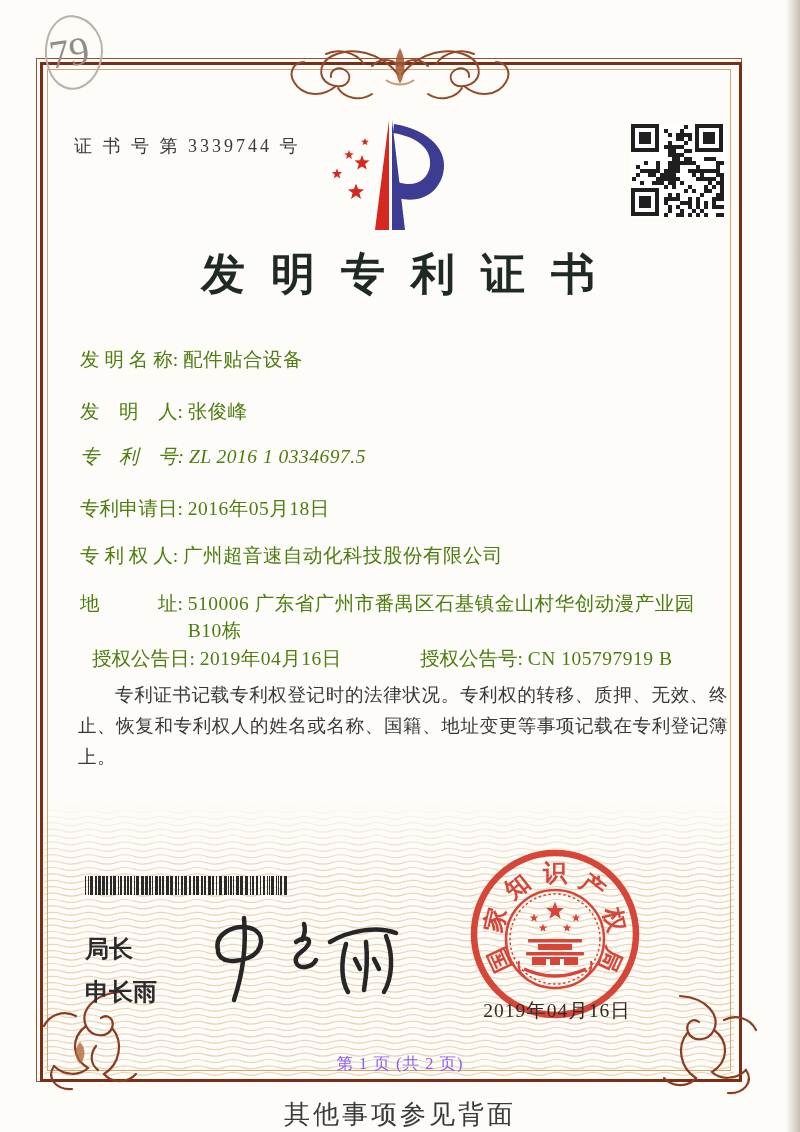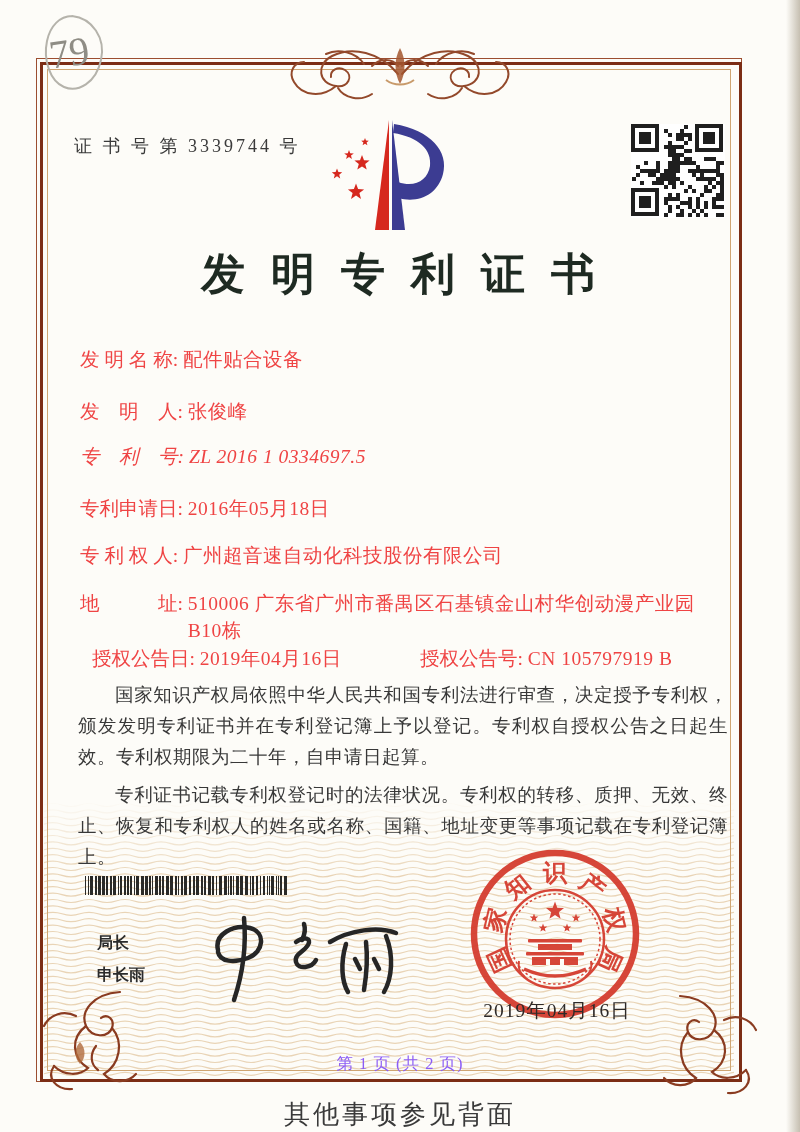--- a/index.html
+++ b/index.html
@@ -18,32 +18,32 @@
   .waves{position:absolute;left:44px;top:800px;width:690px;height:278px;
          -webkit-mask-image:linear-gradient(to bottom,transparent 0,#000 75px);
          mask-image:linear-gradient(to bottom,transparent 0,#000 75px);}
 
   .cert-no{position:absolute;left:74px;top:121px;font-size:18px;letter-spacing:3px;color:#3a3a3a;margin-top:13px;}
 
   .title{position:absolute;left:0;top:245px;width:100%;text-align:center;
          font-size:44px;font-weight:bold;letter-spacing:26px;padding-left:22px;
          box-sizing:border-box;color:#1e2a22;}
 
-  .frow{position:absolute;left:80px;font-size:19.5px;color:#ef4444;line-height:27px;}
+  .frow{position:absolute;left:80px;font-size:19.5px;color:#4d7c0f;line-height:27px;}
   .flabel{white-space:pre;}
   .fvalue{letter-spacing:0.5px;}
   .fvalue.wrap{display:inline-block;vertical-align:top;width:535px;}
 
   .paras{position:absolute;left:78px;top:680px;width:650px;font-size:18.5px;
          line-height:31px;color:#383838;text-align:justify;letter-spacing:0.5px;}
   .paras p{margin:0 0 7px 0;text-indent:2em;}
 
   .officer{position:absolute;left:85px;top:933px;
            font-family:"Liberation Sans","DejaVu Sans",sans-serif;
-           font-weight:600;font-size:16px;color:#2b2b2b;margin-left:12px;}
+           font-weight:600;font-size:24px;color:#2b2b2b;}
   .officer div{margin-bottom:11px;}
 
   .seal-date{position:absolute;left:462px;top:997px;width:190px;text-align:center;
              font-size:19.5px;letter-spacing:1px;color:#2e2a28;}
 
   .page-footer{position:absolute;left:0;top:1053px;width:100%;text-align:center;
                font-size:16.5px;letter-spacing:1px;color:#8b5cf6;}
   .back-note{position:absolute;left:0;top:1097px;width:100%;text-align:center;
              font-size:26px;letter-spacing:3px;color:#3a3a3a;}
 
@@ -354,21 +354,20 @@
     <span class="flabel">地　　　址: </span><span class="fvalue wrap">510006 广东省广州市番禺区石基镇金山村华创动漫产业园B10栋</span>
   </div>
   <div class="frow" style="top:645px;margin-left:12px;">
     <span class="flabel">授权公告日: </span><span class="fvalue">2019年04月16日</span>
   </div>
   <div class="frow" style="top:645px;left:420px;">
     <span class="flabel">授权公告号: </span><span class="fvalue">CN 105797919 B</span>
   </div>
 
   <div class="paras">
-    <p>国家知识产权局依照中华人民共和国专利法进行审查，决定授予专利权，颁发发明专利证书并在专利登记簿上予以登记。专利权自授权公告之日起生效。专利权期限为二十年，自申请日起算。</p>
     <p>专利证书记载专利权登记时的法律状况。专利权的转移、质押、无效、终止、恢复和专利权人的姓名或名称、国籍、地址变更等事项记载在专利登记簿上。</p>
   </div>
 
   <svg class="abs" style="left:85px;top:876px;" width="206" height="19" viewBox="0 0 206 19">
     <g id="barcode-bars" fill="#2a2a28">
         <rect x="0" y="0" width="1" height="19"></rect>
         <rect x="3" y="0" width="1" height="19"></rect>
         <rect x="5" y="0" width="3" height="19"></rect>
         <rect x="10" y="0" width="2" height="19"></rect>
         <rect x="13" y="0" width="3" height="19"></rect>

